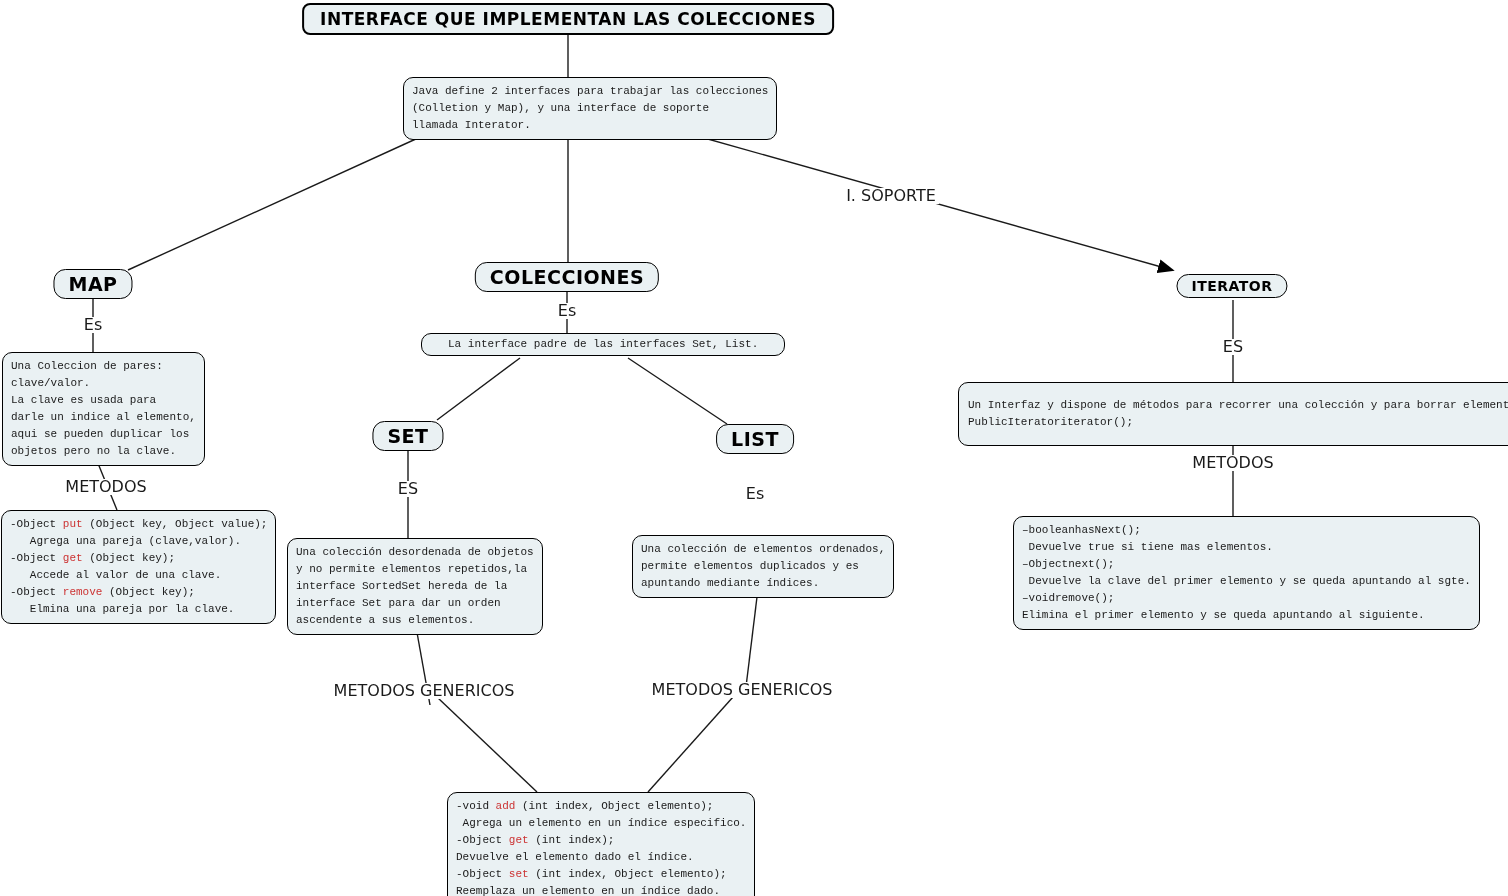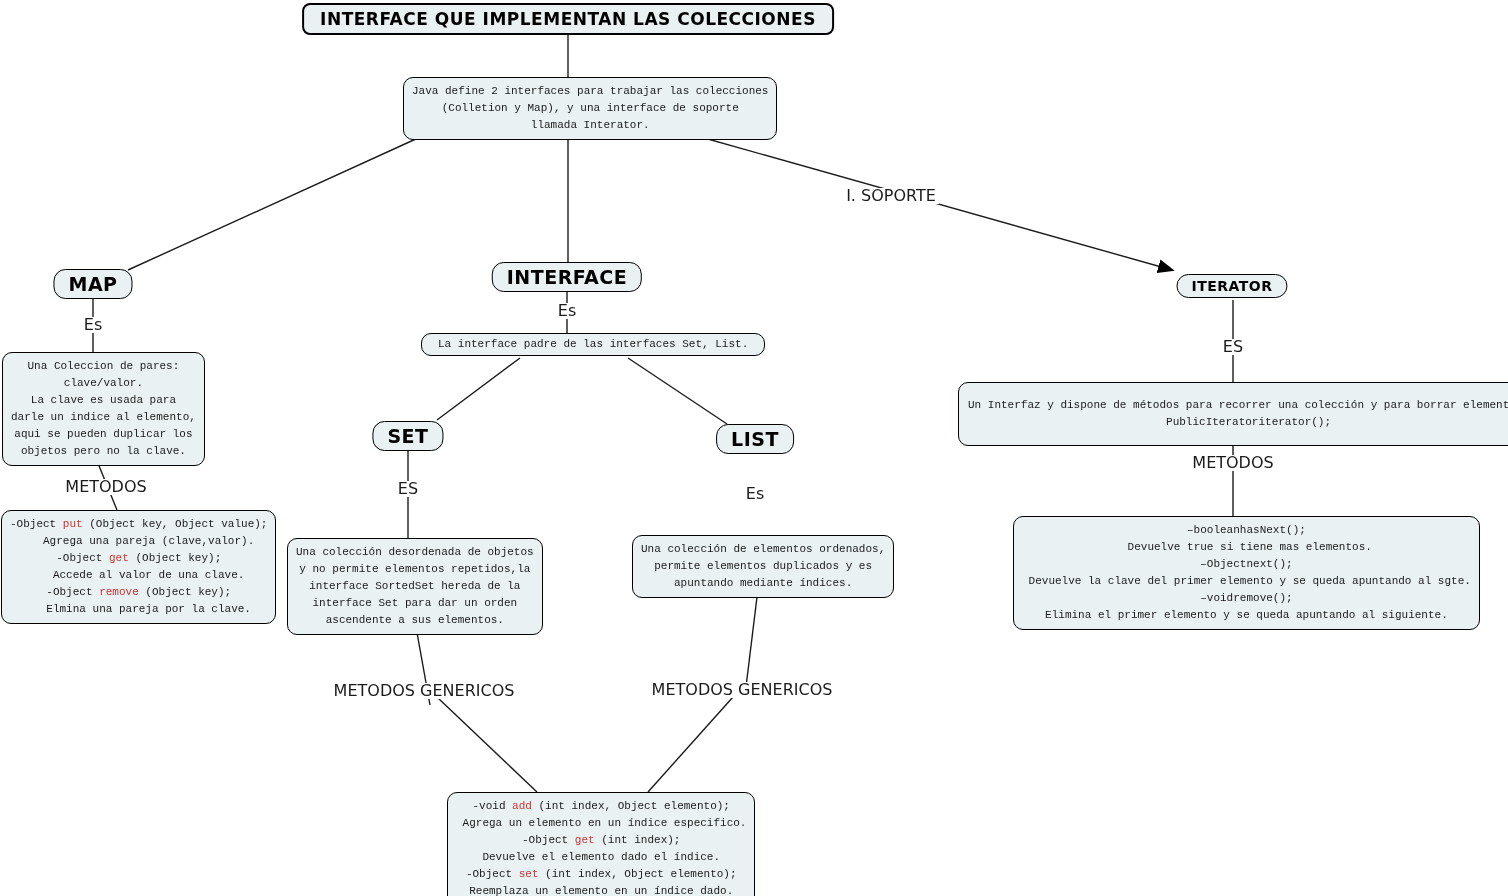--- a/index.html
+++ b/index.html
@@ -9,21 +9,21 @@
     --text:#1a1a1a;
     --line:#1a1a1a;
   }
   html,body{margin:0;padding:0;}
   body{
     width:1508px;height:896px;position:relative;overflow:hidden;
     background:#ffffff;
     font-family:"DejaVu Sans","Liberation Sans",sans-serif;
     color:var(--text);
   }
-  #canvas{position:absolute;inset:0;width:1260px;height:896px;text-align:center;}
+  #canvas{position:absolute;inset:0;width:1260px;height:896px;}
   svg.connectors{position:absolute;left:0;top:0;z-index:1;}
   svg.connectors line{stroke:var(--line);stroke-width:1.4;}
   .box{
     position:absolute;z-index:2;
     background:var(--box-fill);
     border:1.5px solid var(--box-border);
     border-radius:10px;
     padding:5px 8px;
     font-size:11px;line-height:17px;
     white-space:pre;
@@ -99,23 +99,23 @@
   <span class="link-label" style="left:93px;top:317px;">Es</span>
   <div class="box" style="left:2px;top:352px;">Una Coleccion de pares:
 clave/valor.
 La clave es usada para
 darle un indice al elemento,
 aqui se pueden duplicar los
 objetos pero no la clave.</div>
   <span class="link-label" style="left:106px;top:479px;">METODOS</span>
   <div class="box" style="left:1px;top:510px;"><div><span>-Object </span><span class="kw">put</span><span> (Object key, Object value);</span></div><div><span>   Agrega una pareja (clave,valor).</span></div><div><span>-Object </span><span class="kw">get</span><span> (Object key);</span></div><div><span>   Accede al valor de una clave.</span></div><div><span>-Object </span><span class="kw">remove</span><span> (Object key);</span></div><div><span>   Elmina una pareja por la clave.</span></div></div>
 
-  <div class="node" style="left:567px;top:262px;">INTERFACE</div>
+  <div class="node" style="left:567px;top:262px;">COLECCIONES</div>
   <span class="link-label" style="left:567px;top:303px;">Es</span>
-  <div class="box" style="left:421px;top:333px;padding:2px 16px;">La interface padre de las interfaces Set, List.</div>
+  <div class="box" style="left:421px;top:333px;padding:2px 26px;">La interface padre de las interfaces Set, List.</div>
 
   <div class="node" style="left:408px;top:421px;">SET</div>
   <span class="link-label" style="left:408px;top:481px;">ES</span>
   <div class="box" style="left:287px;top:538px;">Una colección desordenada de objetos
 y no permite elementos repetidos,la
 interface SortedSet hereda de la
 interface Set para dar un orden
 ascendente a sus elementos.</div>
   <span class="link-label" style="left:424px;top:683px;">METODOS GENERICOS</span>
 

